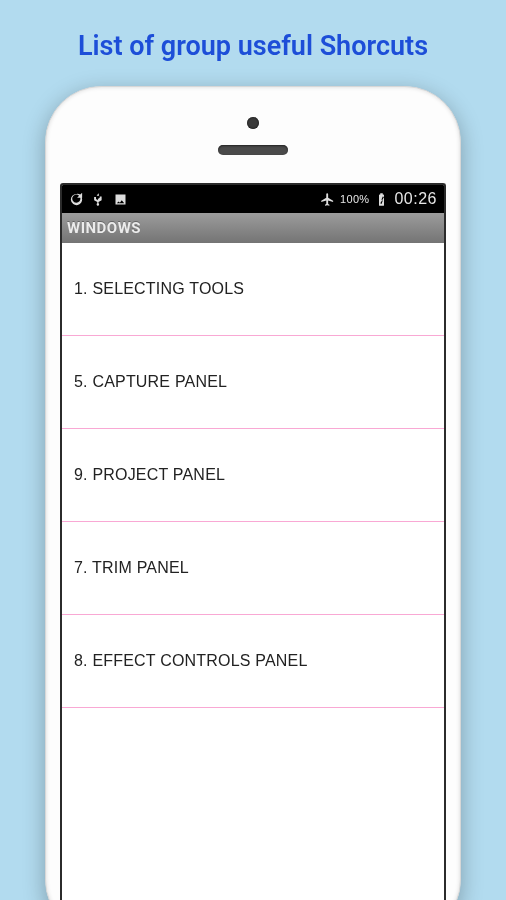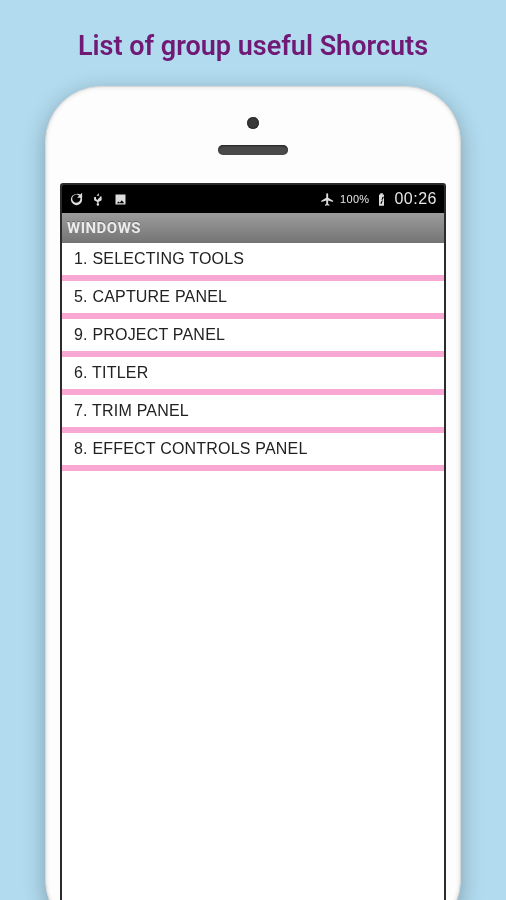--- a/index.html
+++ b/index.html
@@ -4,21 +4,21 @@
 <style>
   * { margin: 0; padding: 0; box-sizing: border-box; }
   html, body { width: 506px; height: 900px; }
   body {
     background: #b2dbef;
     font-family: -apple-system, BlinkMacSystemFont, "Segoe UI", Roboto, Arial, sans-serif;
     overflow: hidden;
   }
   .page-title {
     text-align: center;
-    color: #701a75;
+    color: #1d4ed8;
     font-size: 27px;
     font-weight: 600;
     padding: 30px 10px 24px;
   }
   .phone {
     width: 416px;
     height: 850px;
     margin: 0 auto;
     background: #fdfdfd;
     border-radius: 56px;
@@ -75,22 +75,22 @@
     background: linear-gradient(#9c9c9c, #747474);
     color: #ececec;
     font-weight: 700;
     font-size: 15px;
     letter-spacing: .5px;
     padding: 6px 5px;
     text-shadow: 0 -1px 0 rgba(0,0,0,.3);
   }
   .list { flex: 1; background: #fff; overflow: hidden; }
   .list-item {
-    border-bottom: 6px solid #f9a8d4;
-    padding: 7px 12px;
+    border-bottom: 1px solid #f9a8d4;
+    padding: 37px 12px;
     font-size: 16px;
     color: #222;
     font-family: Arial, Helvetica, sans-serif;
     letter-spacing: .2px;
   }
 </style>
 </head>
 <body>
 
 <div class="page-title">List of group useful Shorcuts</div>
@@ -134,19 +134,18 @@
         <span class="clock">00:26</span>
       </div>
     </div>
 
     <div class="section-header">WINDOWS</div>
 
     <div class="list">
       <div class="list-item">1. SELECTING TOOLS</div>
       <div class="list-item">5. CAPTURE PANEL</div>
       <div class="list-item">9. PROJECT PANEL</div>
-      <div class="list-item">6. TITLER</div>
       <div class="list-item">7. TRIM PANEL</div>
       <div class="list-item">8. EFFECT CONTROLS PANEL</div>
     </div>
 
   </div>
 </div>
 
 </body></html>

